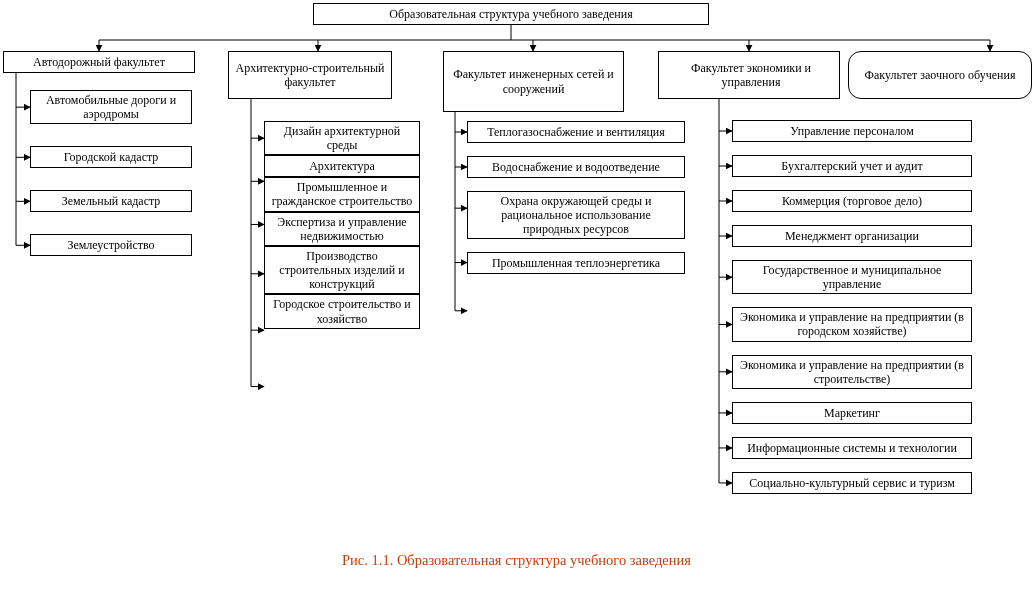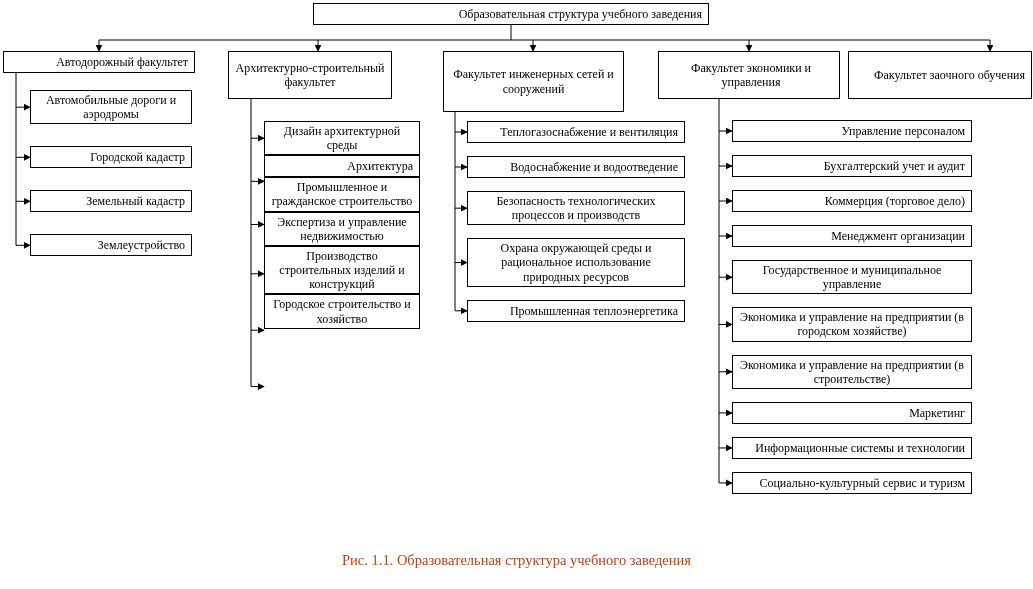--- a/index.html
+++ b/index.html
@@ -3,21 +3,21 @@
 <meta charset="utf-8">
 <style>
   html,body{margin:0;padding:0;background:#ffffff;}
   #canvas{
     position:relative;width:1033px;height:589px;background:#ffffff;
     font-family:"Liberation Serif","DejaVu Serif",serif;color:#000;
     overflow:hidden;
   }
   .node{
     position:absolute;box-sizing:border-box;border:1px solid #000;background:#fff;
-    display:flex;align-items:center;justify-content:flex-end;text-align:center;
+    display:flex;align-items:center;justify-content:center;text-align:center;
     font-size:12px;line-height:1.18;padding:2px 6px;
   }
   .root{left:313px;top:3px;width:396px;min-height:22px;}
   .children{position:absolute;display:flex;flex-direction:column;}
   .children .node{position:static;width:100%;min-height:22px;}
   #wires{position:absolute;left:0;top:0;pointer-events:none;}
   .caption{
     position:absolute;left:0;right:0;top:552px;text-align:center;
     font-size:14.5px;color:#c2410c;
   }
@@ -119,23 +119,20 @@
         <span>Факультет инженерных сетей и сооружений</span>
       </div>
       <div class="children" style="left: 467px; top: 121px; width: 218px; row-gap: 13px;">
         <div class="node child">
           <span>Теплогазоснабжение и вентиляция</span>
         </div>
         <div class="node child">
           <span>Водоснабжение и водоотведение</span>
         </div>
         <div class="node child">
-          <span>Безопасность технологических процессов и производств</span>
-        </div>
-        <div class="node child">
           <span>Охрана окружающей среды и рациональное использование природных ресурсов</span>
         </div>
         <div class="node child">
           <span>Промышленная теплоэнергетика</span>
         </div>
       </div>
       <div class="node faculty" style="left: 658px; top: 51px; width: 182px; min-height: 48px; padding-left: 10px;">
         <span>Факультет экономики и управления</span>
       </div>
       <div class="children" style="left: 732px; top: 120px; width: 240px; row-gap: 13px;">
@@ -163,19 +160,19 @@
         <div class="node child">
           <span>Маркетинг</span>
         </div>
         <div class="node child">
           <span>Информационные системы и технологии</span>
         </div>
         <div class="node child">
           <span>Социально-культурный сервис и туризм</span>
         </div>
       </div>
-      <div class="node faculty" style="left: 848px; top: 51px; width: 184px; min-height: 48px;">
+      <div class="node faculty" style="left: 848px; top: 51px; width: 184px; min-height: 48px; border-radius: 13px;">
         <span>Факультет заочного обучения</span>
       </div>
     </div>
 
   <div class="caption">Рис. 1.1. Образовательная структура учебного заведения</div>
 </div>
 
 </body></html>

